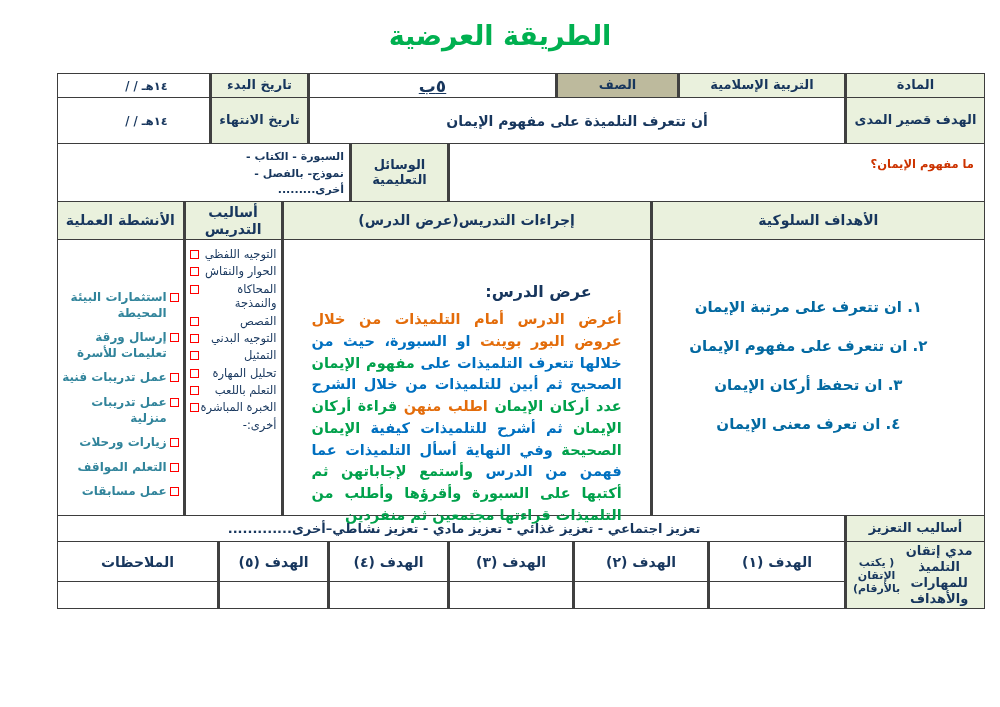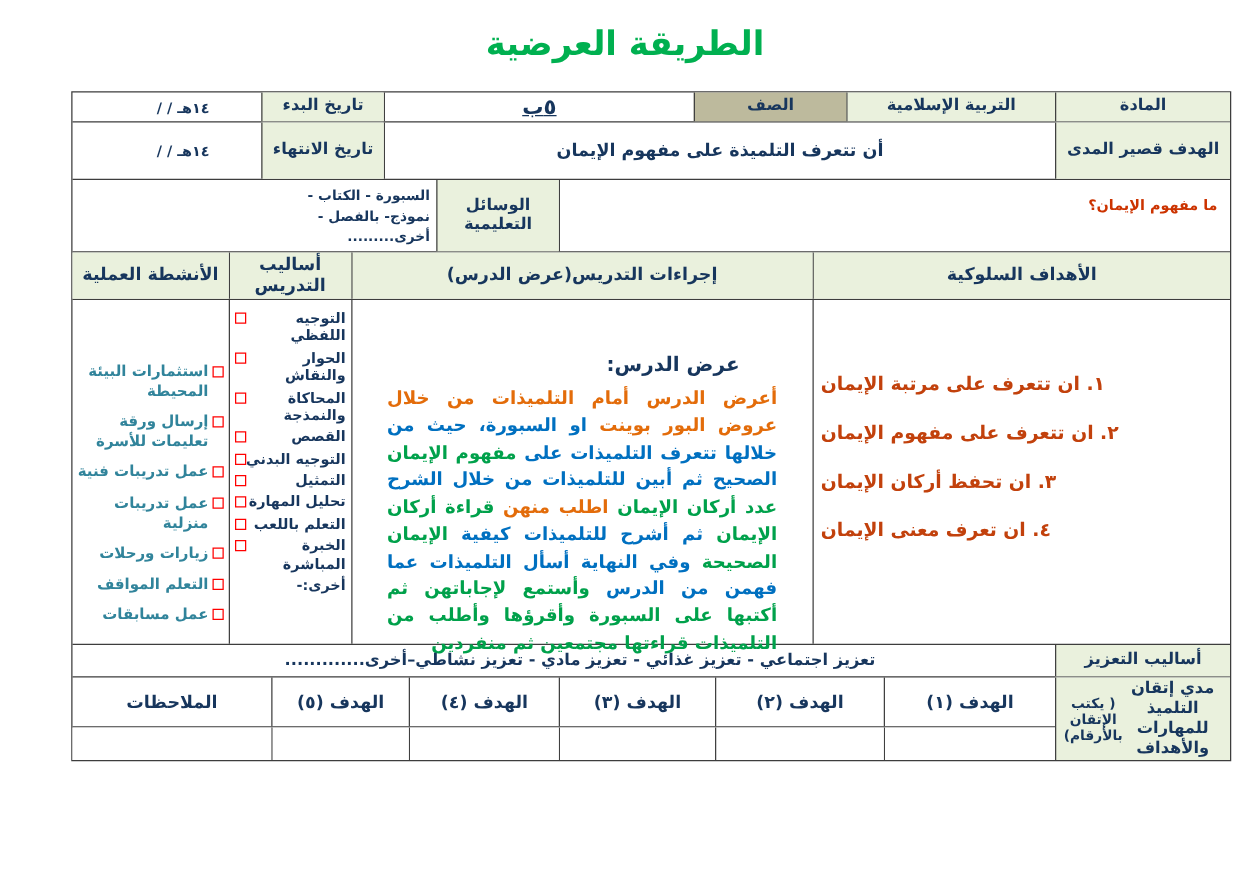--- a/index.html
+++ b/index.html
@@ -5,21 +5,21 @@
   * { box-sizing: border-box; margin: 0; padding: 0; }
   html,body { width:1000px; height:707px; background:#fff; overflow:hidden; }
   body { font-family:"DejaVu Sans", sans-serif; direction:rtl; }
   .page { position:relative; width:1000px; height:707px; }
 
   .doc-title { text-align:center; color:#00B050; font-weight:bold; font-size:27px; padding-top:20px; letter-spacing:1px; }
 
   .lesson-table { position:absolute; top:73px; right:15px; width:928px; border:1.5px solid #3d3d3d; background:#fff; }
   .row { display:flex; border-bottom:1px solid #3d3d3d; }
   .lesson-table > .row:last-child { border-bottom:none; }
-  .cell { border-left:1px solid #404040; min-height:100%; }
+  .cell { border-left:3px solid #404040; min-height:100%; }
   .row > *:last-child, .subrow > *:last-child { border-left:none; }
 
   
   .w-c1{width:140px} .w-c2{width:167px} .w-c3{width:122px} .w-c4{width:248px}
   .w-c5{width:98px}  .w-c6{width:125px} .w-wide{width:537px}
   .w-obj{width:335px} .w-proc{width:370px} .w-rein{width:760px}
   .w-g1{width:137px}.w-g2{width:135px}.w-g3{width:125px}.w-g4{width:120px}.w-g5{width:110px}.w-g6{flex:1}
 
   
   .r1{height:24px} .r2{height:46px} .r3{height:58px} .r4{height:38px}
@@ -33,33 +33,33 @@
   .small-val { font-size:11.5px; }
   .goal-val { font-size:14px; }
   .class-val { font-size:17px;text-decoration:underline; }
 
   .intro-cell { padding:9px 10px; text-align:right; }
   .intro-text { color:#CC3300; font-weight:bold; font-size:11.5px; }
   .aids-cell { padding:5px 5px; color:#17365D; font-weight:bold; font-size:11px; line-height:1.5; text-align:right; }
 
   
   .objectives-cell { padding:58px 26px 0 6px; }
-  .objective { color:#c2410c; font-weight:bold; font-size:15px; margin-bottom:21px; text-align:left; }
+  .objective { color:#0369a1; font-weight:bold; font-size:15px; margin-bottom:21px; text-align:center; }
 
   
   .procedures-cell { padding:42px 0 0 0; }
   .presentation-title { color:#17365D; font-weight:bold; font-size:16px; text-align:right; padding-left:0; margin:0 58px 8px 0; }
   .presentation-text { padding:0 28px; font-size:14.5px; font-weight:bold; line-height:1.5; text-align:justify; }
   .seg { }
 
   
   .methods-cell { padding:7px 4px 0 4px; }
   .methods-list { list-style:none; }
   .method-item { display:flex; justify-content:space-between; align-items:flex-start; margin-bottom:3px; }
-  .m-label { color:#17365D; font-weight:bold; font-size:11.5px; line-height:1.25; }
+  .m-label { color:#17365D; font-weight:normal; font-size:11.5px; line-height:1.25; }
   .method-item.no-chk { justify-content:flex-start; }
 
   
   .activities-cell { padding:50px 4px 0 3px; }
   .activities-list { list-style:none; }
   .activity-item { display:flex; align-items:flex-start; gap:3px; margin-bottom:9px; }
   .a-label { color:#31849B; font-weight:bold; font-size:12px; line-height:1.3; text-align:right; }
 
   .chk { width:9px; height:9px; border:1.7px solid #FF0000; background:#fff; flex-shrink:0; margin-top:3px; }
 

